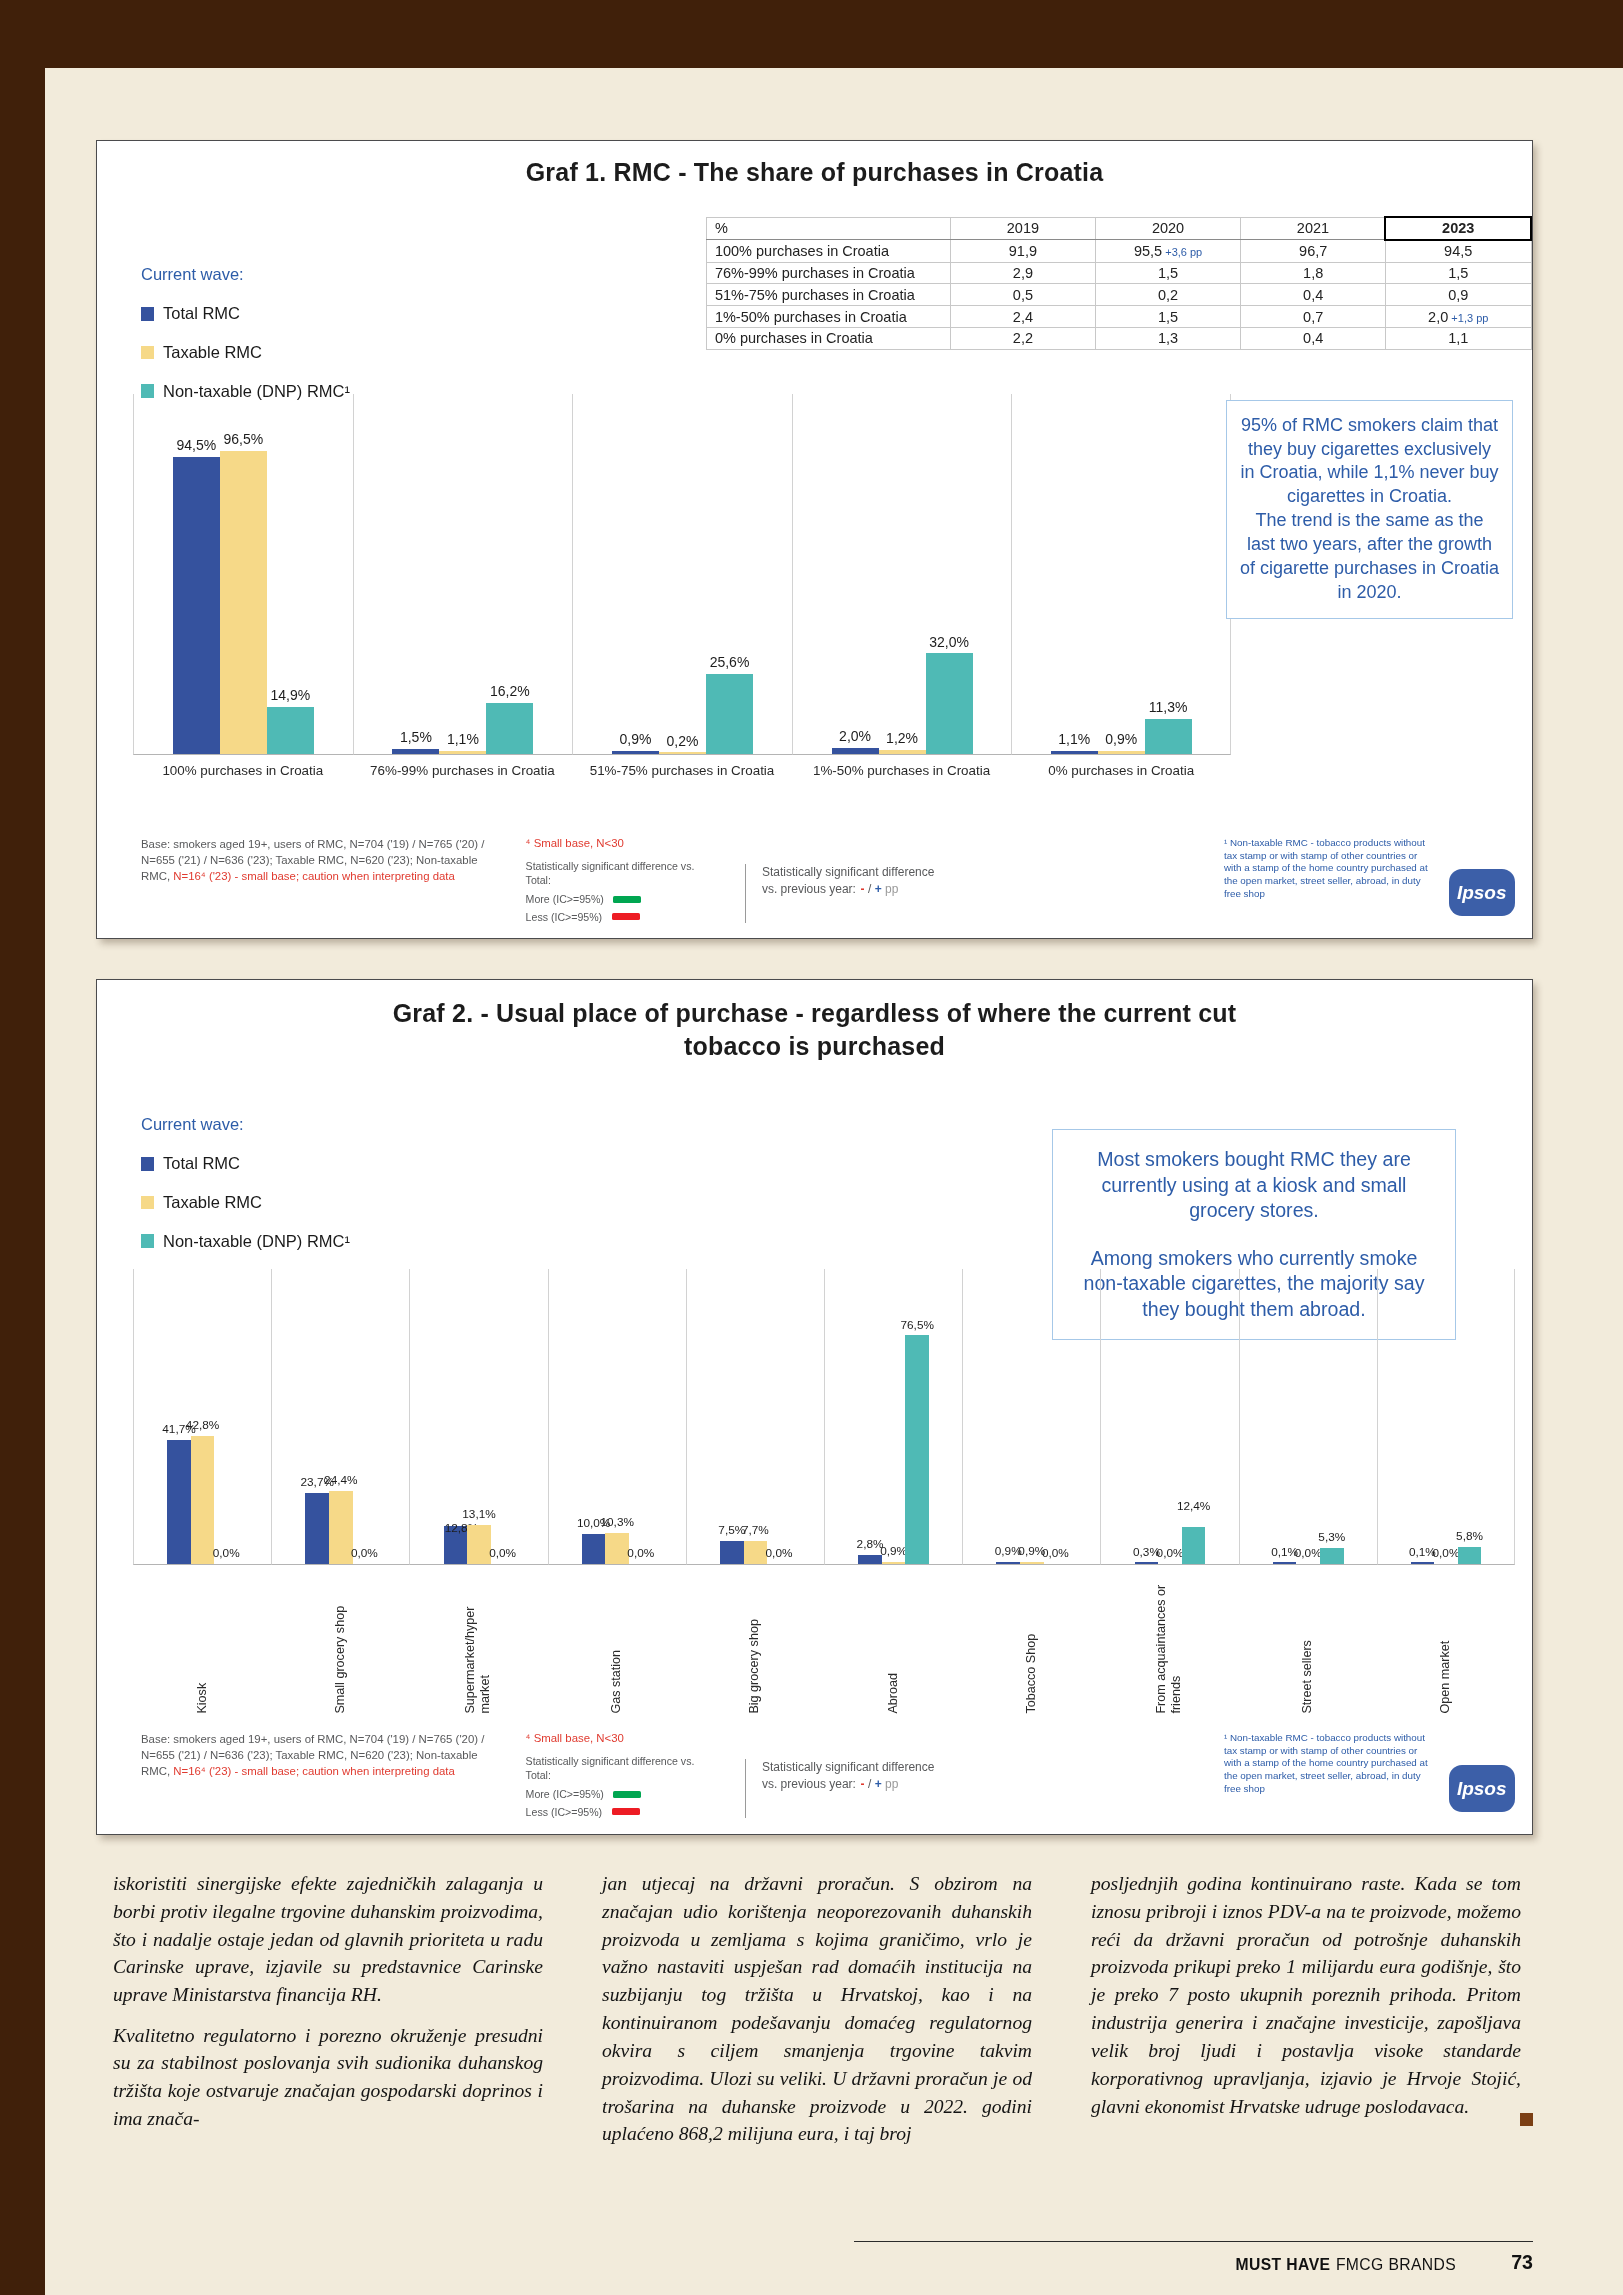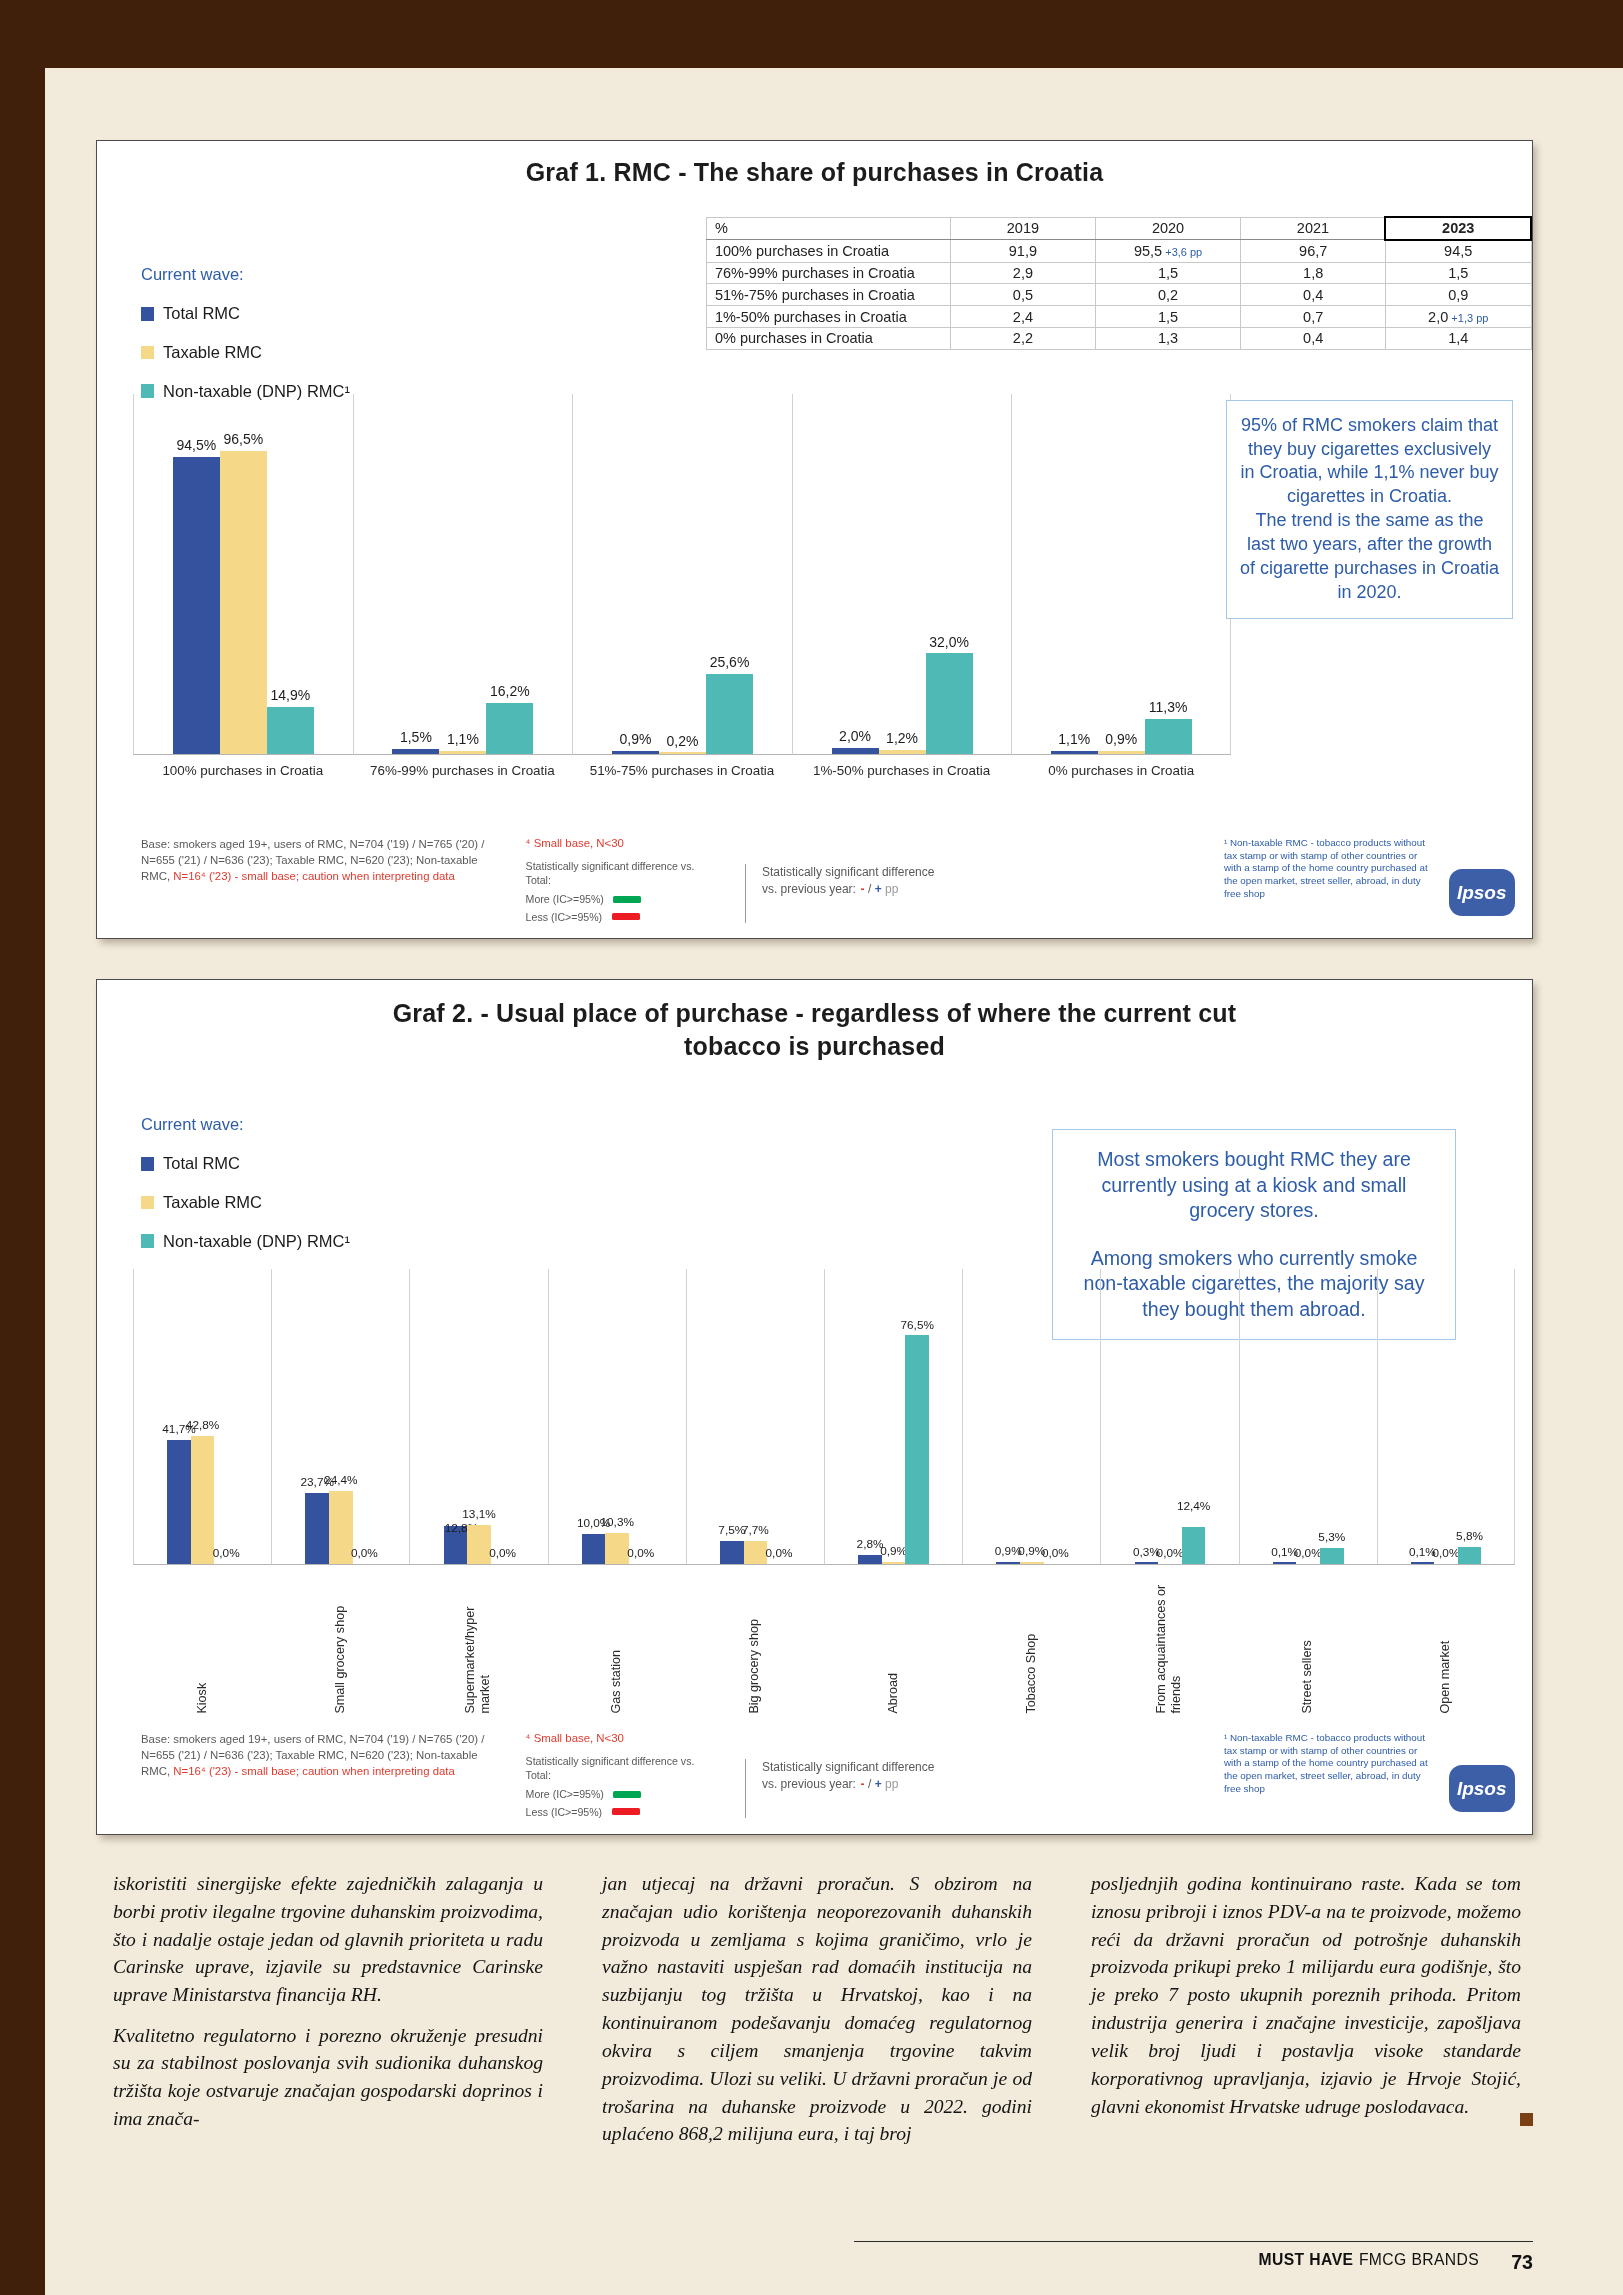--- a/index.html
+++ b/index.html
@@ -104,21 +104,21 @@
              line-height:1.42; color:#141414; text-align:justify; }
   .article .col { flex:1; position:relative; }
   .article p { margin:12px; }
   .article p + p { margin-top:12.6px; }
   .endtag { display:flex; justify-content:flex-end; }
   .endmark { width:12.6px; height:12.6px; background:#7b3f14; margin-top:-19px; }
 
   
   .pfooter { position:absolute; left:854px; top:2241px; width:679px;
              border-top:1.6px solid #2b2b2b; padding-top:9.4px;
-             display:flex; justify-content:flex-end; align-items:flex-start; gap:32px; }
+             display:flex; justify-content:flex-end; align-items:flex-end; gap:55px; }
   .brand { font-size:15.7px; letter-spacing:0.4px; color:#111; }
   .brand .b { font-weight:700; }
   .brand .r { margin-left:5.5px; font-weight:400; }
   .pageno { font-size:19.6px; font-weight:700; color:#111; }
 </style>
 </head>
 <body>
 
 <div>
   <div class="band-top"></div>
@@ -180,21 +180,21 @@
             <td class="val">2,4</td>
             <td class="val">1,5</td>
             <td class="val">0,7</td>
             <td class="val">2,0<span class="pp">+1,3 pp</span></td>
           </tr>
           <tr>
             <td class="lbl">0% purchases in Croatia</td>
             <td class="val">2,2</td>
             <td class="val">1,3</td>
             <td class="val">0,4</td>
-            <td class="val">1,4</td>
+            <td class="val">1,1</td>
           </tr>
         </tbody>
     </table>
 
     <div class="chart" id="chart1">
       <div class="groups">
           <div class="group">
             <div class="bars">
               <div class="barcol">
                 <div class="bar" style="height: 297px; background-color: rgb(53, 82, 158);"></div>

